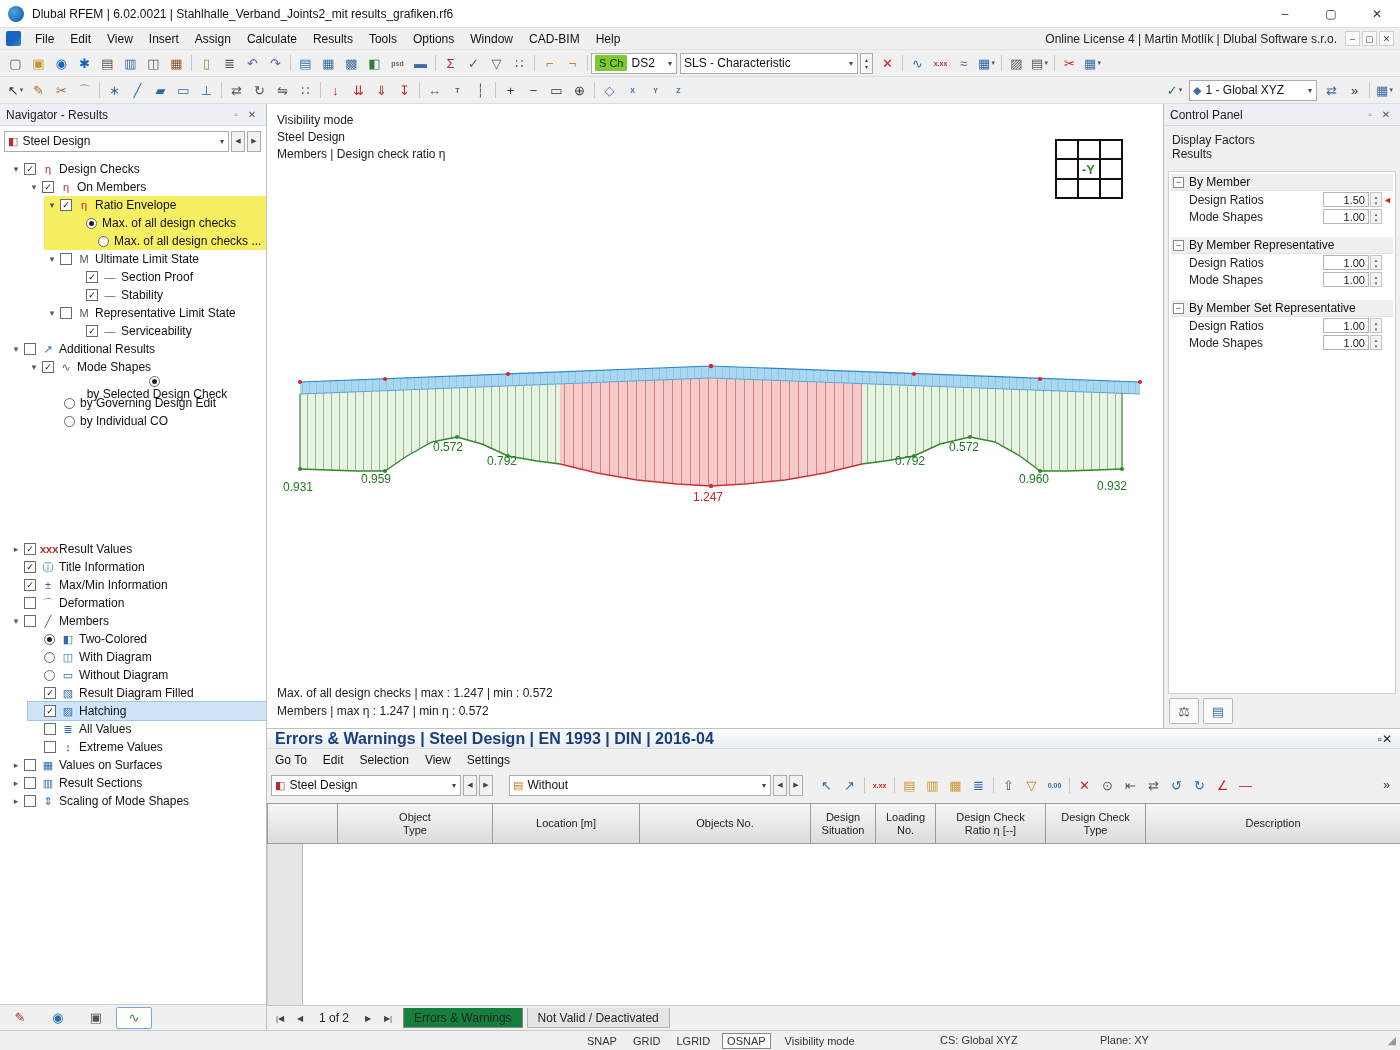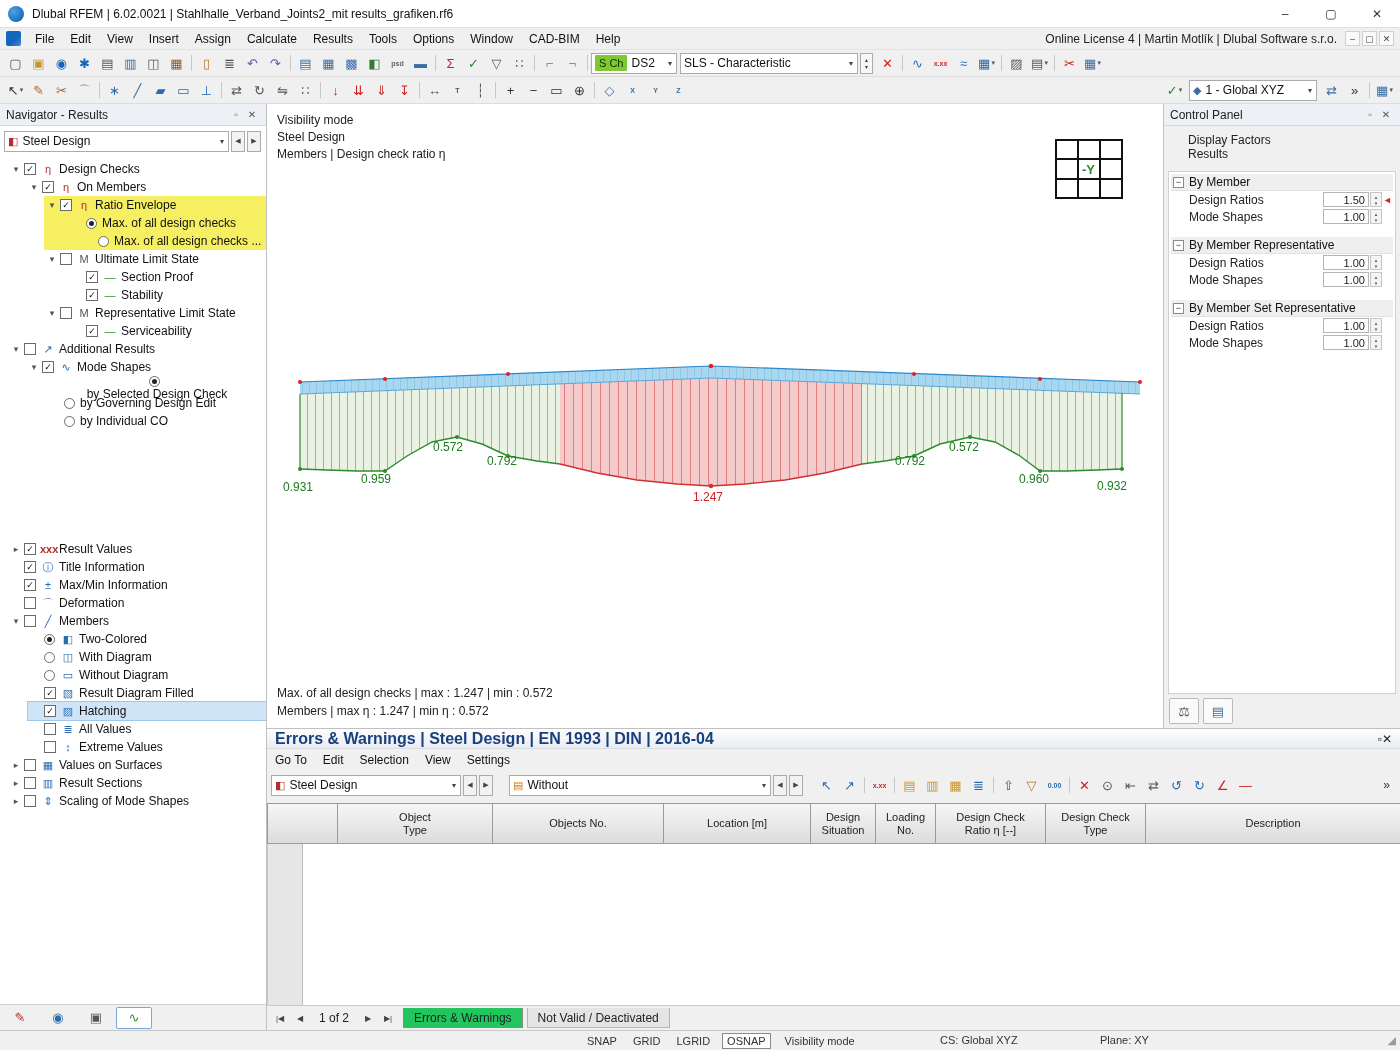--- a/index.html
+++ b/index.html
@@ -60,21 +60,21 @@
 .viewport{position:absolute;left:267px;top:104px;width:896px;height:624px;background:#fff;overflow:hidden}
 .vinfo{position:absolute;left:10px;top:8px;line-height:17px;color:#222;z-index:3}
 .vsummary{position:absolute;left:10px;top:580px;line-height:18px;color:#222;z-index:3}
 .rlabel{position:absolute;font-size:12px;z-index:3}
 .rlabel.green{color:#1e7a1e}
 .rlabel.red{color:#cc2222}
 .axis-icon{position:absolute;left:786px;top:33px;z-index:3}
 .model-svg{position:absolute;left:0;top:0;z-index:1}
 
 .cpanel{position:absolute;left:1163px;top:104px;width:237px;height:624px;background:#f0f0f0;border-left:1px solid #c0c0c0;display:flex;flex-direction:column}
-.cp-head2{padding:7px 8px 2px 24px;color:#222;line-height:14px}
+.cp-head2{padding:7px 8px 2px 8px;color:#222;line-height:14px}
 .cp-list{margin:8px 4px 0 4px;background:#fff;border:1px solid #d0d0d0;flex:1;padding:2px 2px;overflow:hidden}
 .cpg{height:17px;display:flex;align-items:center;gap:5px;background:#efefef;border-bottom:1px solid #e2e2e2;padding-left:2px}
 .cpbox{width:11px;height:11px;border:1px solid #8a8a8a;background:#fff;display:flex;align-items:center;justify-content:center;font-size:9px;color:#333;line-height:1;flex:none}
 .cpglabel{font-size:12px;color:#111;white-space:nowrap}
 .cpr{height:17px;display:flex;align-items:center;padding-left:18px}
 .cprlabel{flex:1;font-size:12px;color:#222;white-space:nowrap}
 .cpval{width:46px;height:15px;border:1px solid #b5b5b5;background:#fff;font-size:11px;text-align:right;padding:0 3px;line-height:14px;flex:none}
 .cpspin{width:12px;height:15px;display:flex;flex-direction:column;align-items:center;justify-content:center;font-size:5px;color:#555;border:1px solid #c5c5c5;background:#f4f4f4;flex:none;margin-left:1px}
 .cpmark{width:11px;text-align:center;font-size:9px;color:#e02020;flex:none}
 .cp-footer{height:34px;display:flex;align-items:center;gap:4px;padding:0 5px;flex:none}
@@ -89,21 +89,21 @@
 .ecombo2{width:262px;margin-left:14px}
 .eoverflow{margin-left:auto;font-size:12px;color:#333;padding:0 6px}
 .etable-head{display:flex;margin-top:4px;border-top:1px solid #9a9a9a;border-left:1px solid #9a9a9a;flex:none}
 .thc{height:40px;border-right:1px solid #9a9a9a;border-bottom:1px solid #9a9a9a;background:linear-gradient(#f6f6f6,#dcdcdc);display:flex;align-items:center;justify-content:center;text-align:center;font-size:11px;color:#222;white-space:pre-line;flex:none;line-height:13px}
 .etable-body{flex:1;display:flex;background:#fff;border-left:1px solid #c9c9c9}
 .egutter{width:35px;background:#e6e6e6;border-right:1px solid #bdbdbd;flex:none}
 .etabs{height:25px;display:flex;align-items:center;background:#f0f0f0;border-top:1px solid #c9c9c9;padding-left:4px;gap:2px;flex:none}
 .pgbtn{width:18px;height:18px;display:flex;align-items:center;justify-content:center;font-size:8px;color:#444;cursor:default}
 .pglabel{width:46px;text-align:center;font-size:12px;color:#222}
 .etab{height:20px;padding:0 10px;display:flex;align-items:center;font-size:12px;color:#222;background:#e4e4e4;border:1px solid #b5b5b5;border-top:none;cursor:default;margin-left:4px}
-.etab.active{background:#22c55e;border-color:#8a8a8a;font-weight:normal}
+.etab.active{background:#15803d;border-color:#8a8a8a;font-weight:normal}
 
 .statusbar{position:absolute;left:0;top:1030px;width:1400px;height:20px;background:#f0f0f0;border-top:1px solid #c8c8c8;font-size:11px;color:#333}
 .st-left{position:absolute;left:583px;top:0;height:20px;display:flex;align-items:center;gap:10px}
 .stgl{padding:1px 4px;cursor:default}
 .stgl.active{border:1px solid #8a8a8a;background:#fdfdfd}
 .st-mode{margin-left:4px;white-space:nowrap}
 .st-cs{position:absolute;left:940px;top:3px;white-space:nowrap}
 .st-plane{position:absolute;left:1100px;top:3px;white-space:nowrap}
 .st-grip{position:absolute;right:4px;top:3px;color:#9a9a9a;font-size:11px}
 </style>
@@ -921,22 +921,22 @@
         <span class="tbtn">
           <span class="tglyph" style="color: rgb(204, 34, 34);">—</span>
         </span>
       </div>
     <span class="eoverflow">»</span>
   </div>
   <div class="etable-head">
       <div class="thc" style="width: 70px;"></div>
       <div class="thc" style="width: 155px;">Object
 Type</div>
+      <div class="thc" style="width: 147px;">Location [m]</div>
       <div class="thc" style="width: 171px;">Objects No.</div>
-      <div class="thc" style="width: 147px;">Location [m]</div>
       <div class="thc" style="width: 65px;">Design
 Situation</div>
       <div class="thc" style="width: 60px;">Loading
 No.</div>
       <div class="thc" style="width: 110px;">Design Check
 Ratio η [--]</div>
       <div class="thc" style="width: 100px;">Design Check
 Type</div>
       <div class="thc" style="width: 255px;">Description</div>
     </div>

